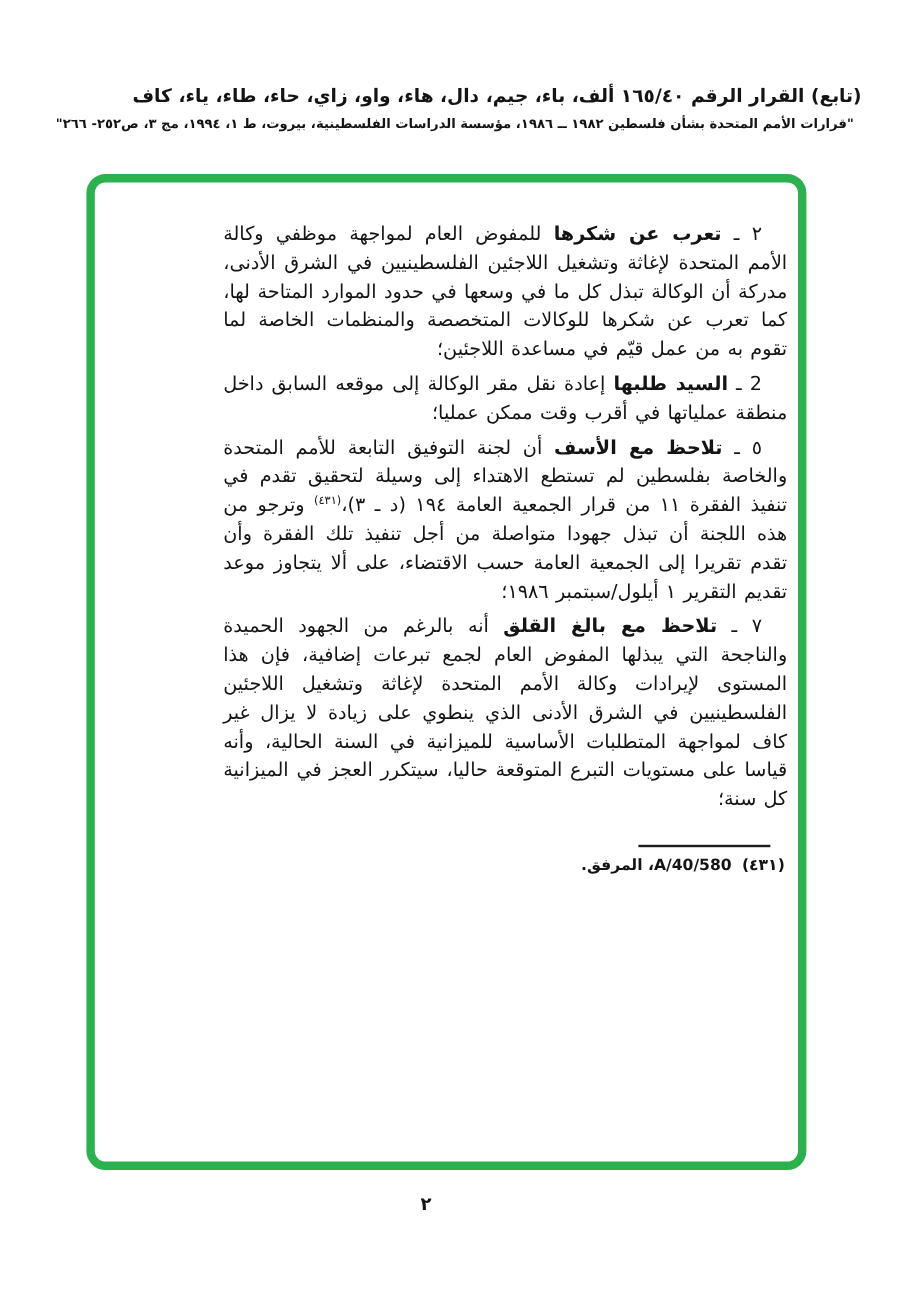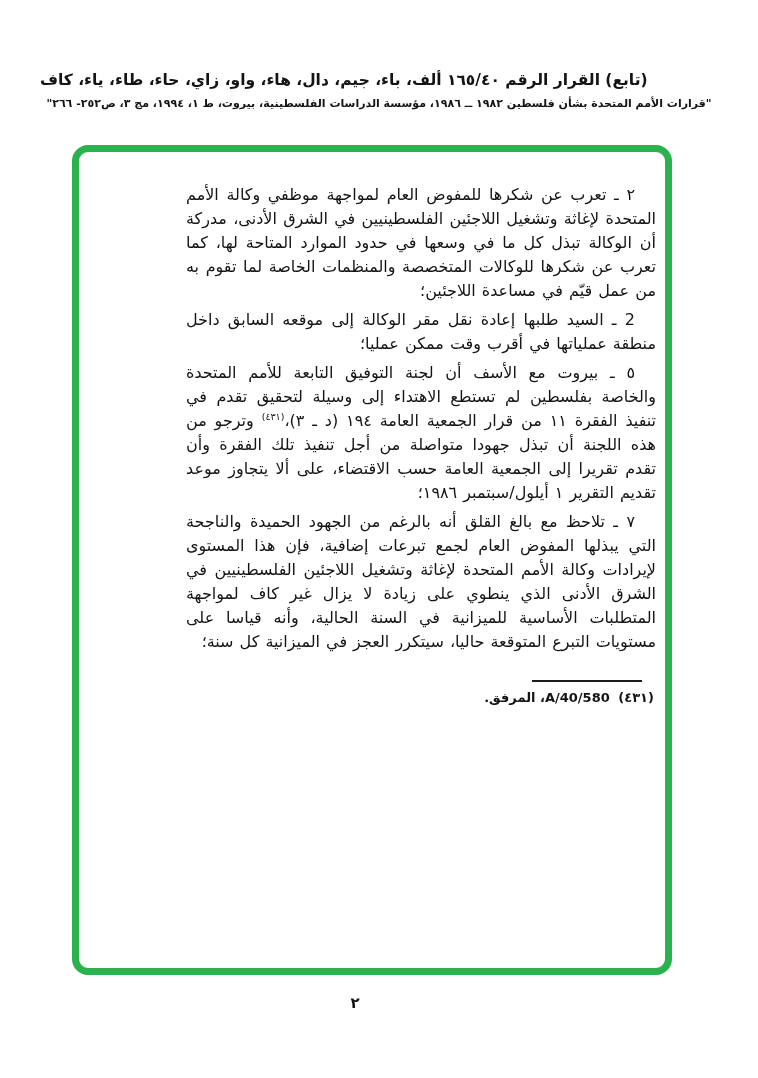--- a/index.html
+++ b/index.html
@@ -10,21 +10,21 @@
     background: #ffffff;
     font-family: "DejaVu Sans", sans-serif;
     color: #141414;
     overflow: hidden;
   }
   
   .hdr-line1 {
     position: absolute;
     top: 71px; left: 40px; right: 40px;
     direction: rtl;
-    text-align: left;
+    text-align: right;
     font-size: 15.5px;
     font-weight: 700;
     white-space: nowrap;
   }
   .hdr-line2 {
     position: absolute;
     top: 97px; left: 40px; right: 40px;
     direction: rtl;
     text-align: center;
     font-size: 11px;
@@ -50,21 +50,21 @@
   }
   .para {
     margin: 0 0 5px 0;
     font-size: 16px;
     line-height: 24px;
     text-align: justify;
     text-indent: 21px;
     word-spacing: 1px;
   }
   .pnum { font-weight: 400; margin-top: 32px; }
-  .plead { font-weight: 400; }
+  .plead { font-weight: 700; }
   .para sup {
     font-size: 9.5px;
     line-height: 0;
     vertical-align: super;
   }
   
   .fn-rule {
     width: 110px;
     height: 0;
     border-top: 2px solid #1c1c1c;
@@ -109,21 +109,21 @@
 
 
       <p class="para">
         <span class="pnum">2 ـ</span>
         <span class="plead">السيد طلبها</span>
         <span class="pbody">إعادة نقل مقر الوكالة إلى موقعه السابق داخل منطقة عملياتها في أقرب وقت ممكن عمليا؛</span>
       </p>
 
       <p class="para">
         <span class="pnum">٥ ـ</span>
-        <span class="plead">بيروت مع الأسف</span>
+        <span class="plead">تلاحظ مع الأسف</span>
         <span class="pbody">أن لجنة التوفيق التابعة للأمم المتحدة والخاصة بفلسطين لم تستطع الاهتداء إلى وسيلة لتحقيق تقدم في تنفيذ الفقرة ١١ من قرار الجمعية العامة ١٩٤ (د ـ ٣)،</span><sup>(٤٣١)</sup>
         <span class="pbody">وترجو من هذه اللجنة أن تبذل جهودا متواصلة من أجل تنفيذ تلك الفقرة وأن تقدم تقريرا إلى الجمعية العامة حسب الاقتضاء، على ألا يتجاوز موعد تقديم التقرير ١ أيلول/سبتمبر ١٩٨٦؛</span>
       </p>
 
 
       <p class="para">
         <span class="pnum">٧ ـ</span>
         <span class="plead">تلاحظ مع بالغ القلق</span>
         <span class="pbody">أنه بالرغم من الجهود الحميدة والناجحة التي يبذلها المفوض العام لجمع تبرعات إضافية، فإن هذا المستوى لإيرادات وكالة الأمم المتحدة لإغاثة وتشغيل اللاجئين الفلسطينيين في الشرق الأدنى الذي ينطوي على زيادة لا يزال غير كاف لمواجهة المتطلبات الأساسية للميزانية في السنة الحالية، وأنه قياسا على مستويات التبرع المتوقعة حاليا، سيتكرر العجز في الميزانية كل سنة؛</span>
       </p>

